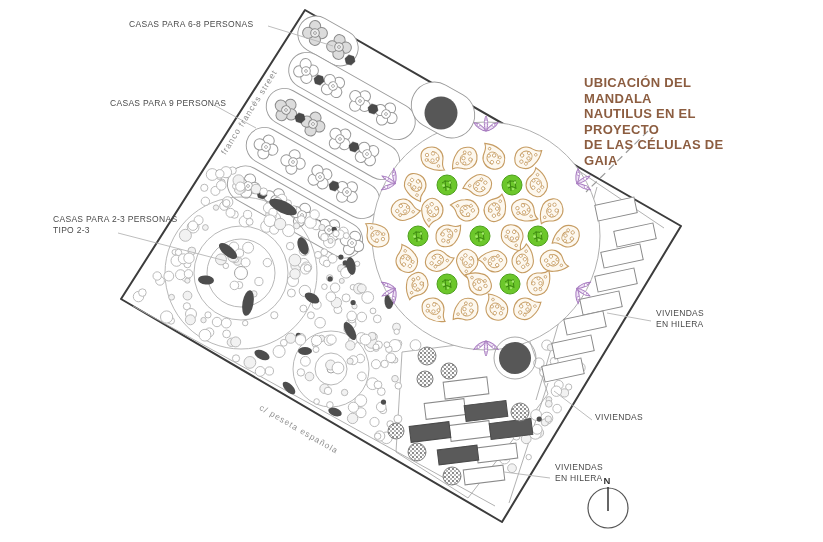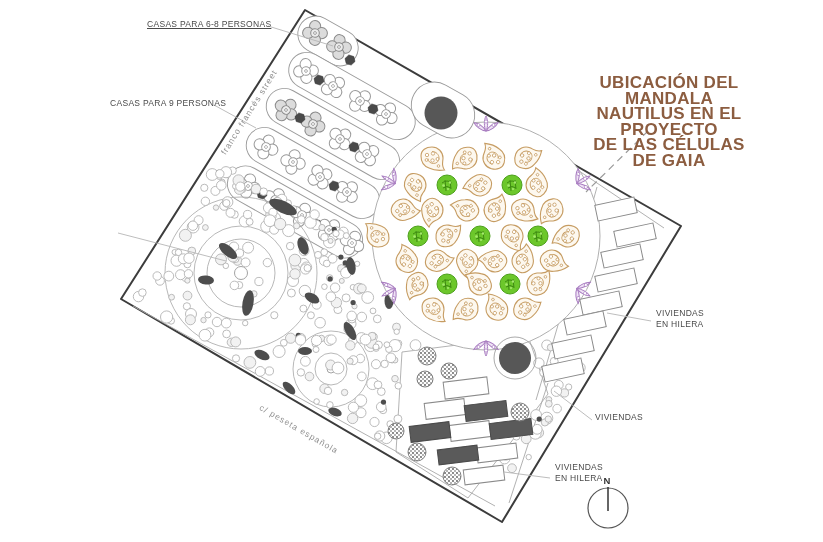--- a/index.html
+++ b/index.html
@@ -1,22 +1,22 @@
 <!DOCTYPE html>
 <html><head>
 <meta charset="utf-8">
 <style>
   html,body{margin:0;padding:0;background:#fff;}
   .canvas{position:relative;width:823px;height:542px;background:#fff;overflow:hidden;
           font-family:"Liberation Sans",sans-serif;}
   svg.plan{position:absolute;left:0;top:0;}
   .lbl{position:absolute;font-size:8.5px;color:#4a4a4a;letter-spacing:.3px;
        line-height:11px;white-space:pre-line;}
-  .title{position:absolute;left:584px;top:75px;width:170px;text-align:center;
-         font-size:17px;font-weight:bold;line-height:15.5px;letter-spacing:.3px;
+  .title{position:absolute;left:584px;top:75px;width:170px;text-align:left;
+         font-size:13px;font-weight:bold;line-height:15.5px;letter-spacing:.3px;
          white-space:pre-line;}
   .street{position:absolute;font-size:8.5px;color:#8f8f8f;letter-spacing:1px;
           white-space:nowrap;}
   .street.left{left:249px;top:112px;transform:translate(-50%,-50%) rotate(-58deg);}
   .street.bottom{left:299px;top:429px;transform:translate(-50%,-50%) rotate(30deg);}
 </style>
 </head>
 <body>
 
 <div class="canvas">
@@ -624,22 +624,24 @@
     </g>
     <line x1="648" y1="131" x2="586" y2="192" stroke="#9a9a9a" stroke-width="1.2" stroke-dasharray="7 5"></line>
 
     <g>
       <circle cx="608" cy="508" r="20" fill="none" stroke="#555" stroke-width="1.2"></circle>
       <line x1="608" y1="487" x2="608" y2="511" stroke="#333" stroke-width="1.5"></line>
       <text x="607" y="484" text-anchor="middle" font-size="9.5" font-weight="bold" fill="#333">N</text>
     </g>
   </svg>
 
-  <div class="lbl" style="left:147px;top:19px;text-decoration:underline;">CASAS PARA 6-8 PERSONAS</div>
+  <div class="lbl" style="left:129px;top:19px;">CASAS PARA 6-8 PERSONAS</div>
   <div class="lbl" style="left:110px;top:98px;">CASAS PARA 9 PERSONAS</div>
+  <div class="lbl" style="left:53px;top:214px;">CASAS PARA 2-3 PERSONAS
+TIPO 2-3</div>
   <div class="title" id="plan-title" style="color: rgb(140, 93, 64);">UBICACIÓN DEL MANDALA
 NAUTILUS EN EL PROYECTO
 DE LAS CÉLULAS DE GAIA</div>
   <div class="lbl" style="left:656px;top:308px;">VIVIENDAS
 EN HILERA</div>
   <div class="lbl" style="left:595px;top:412px;">VIVIENDAS</div>
   <div class="lbl" style="left:555px;top:462px;">VIVIENDAS
 EN HILERA</div>
   <div class="street left">franco francés street</div>
   <div class="street bottom">c/ peseta española</div>

